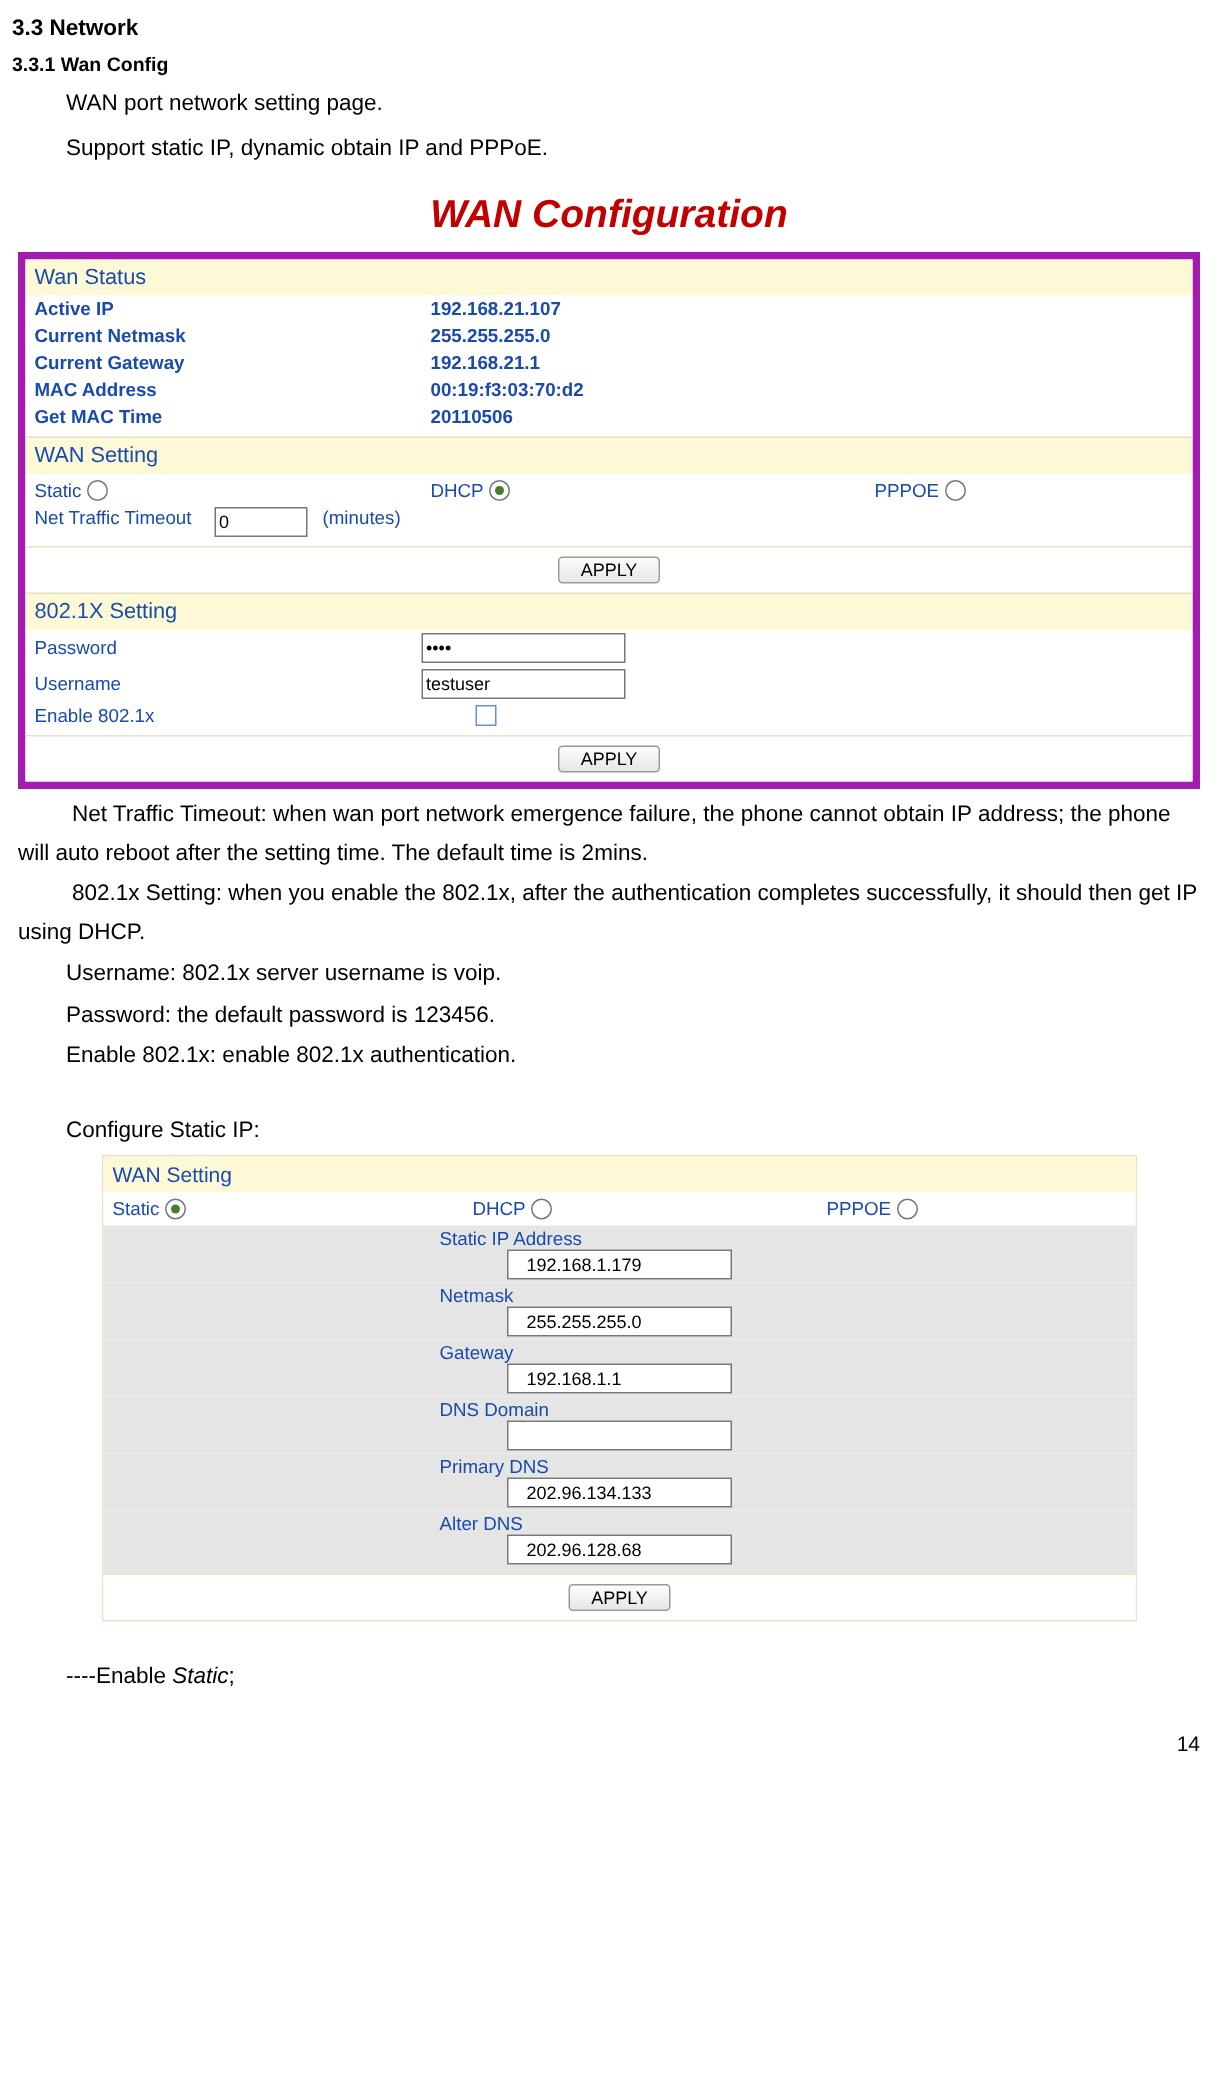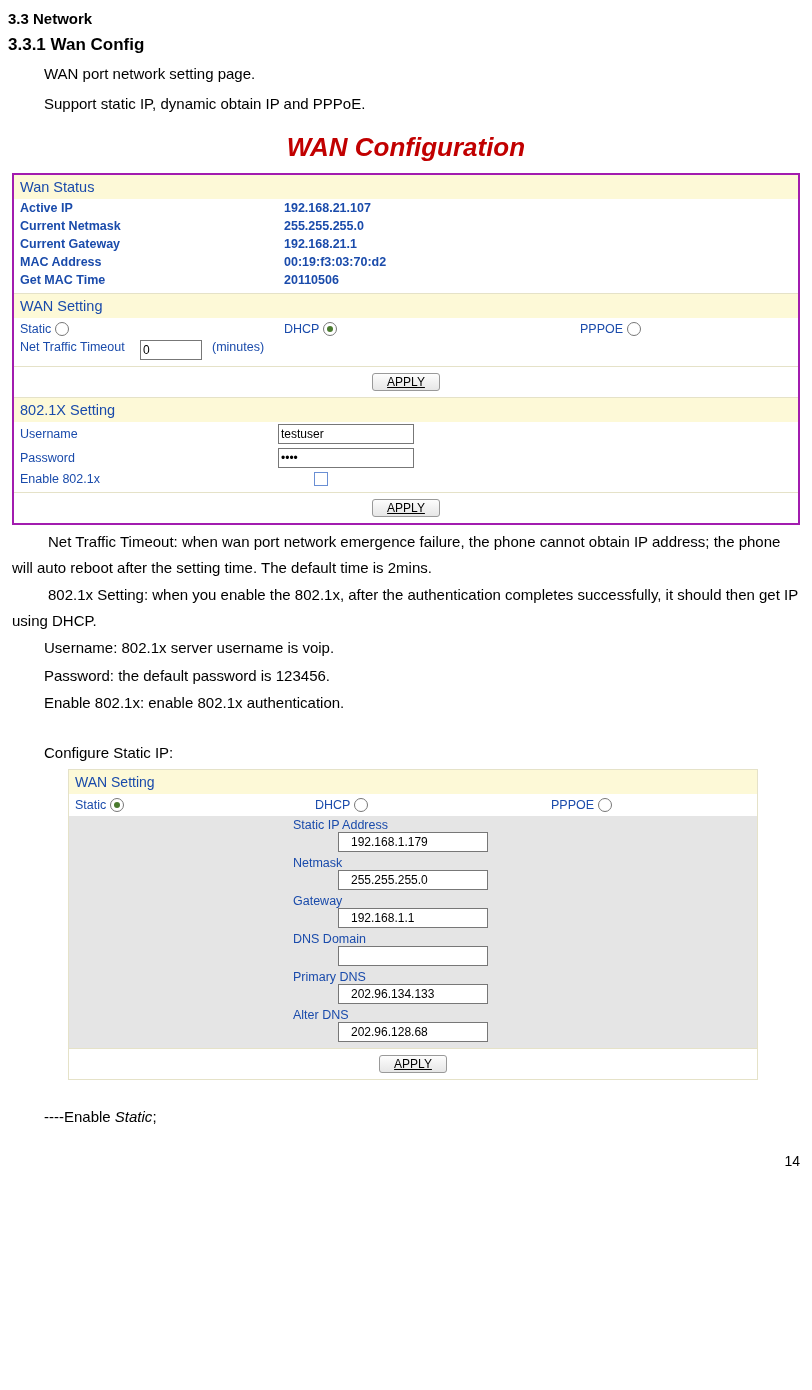--- a/index.html
+++ b/index.html
@@ -12,39 +12,39 @@
     width: 812px;
     box-sizing: border-box;
   }
   .heading-1 {
     font-weight: bold;
     font-size: 15px;
     margin-bottom: 8px;
   }
   .heading-2 {
     font-weight: bold;
-    font-size: 17px;
+    font-size: 13px;
     margin-bottom: 6px;
   }
   .para {
     margin-left: 36px;
     margin-bottom: 4px;
     line-height: 1.7;
   }
   .page-title {
     text-align: center;
     font-family: Arial, sans-serif;
     font-size: 26px;
     font-weight: bold;
     font-style: italic;
     color: #c10000;
     margin: 16px 0 10px 0;
   }
   .panel {
-    border: 2px solid #a21caf;
+    border: 5px solid #a21caf;
     margin: 0 4px 4px 4px;
     font-family: Arial, sans-serif;
     font-size: 12.5px;
   }
   .section-header {
     background: #fdf9d7;
     padding: 4px 6px;
     color: #1a4bab;
     font-size: 14.5px;
     border-top: 1px solid #e5e2c8;
@@ -128,21 +128,20 @@
     background: #fff;
     border-top: 1px solid #e5e2c8;
   }
   .apply-btn {
     font-size: 12px;
     padding: 1px 14px;
     border: 1px solid #999;
     background: linear-gradient(#fdfdfd, #e6e6e6);
     border-radius: 3px;
     cursor: pointer;
-    text-decoration: underline;
   }
   .form-row {
     display: flex;
     align-items: center;
     padding: 2px 6px;
     background: #fff;
   }
   .form-label {
     width: 258px;
     color: #1a4bab;
@@ -285,26 +284,26 @@
       <input class="timeout-input" value="0" style="">
       <span>(minutes)</span>
     </div>
   </div>
   <div class="apply-row">
     <button class="apply-btn">APPLY</button>
   </div>
 
   <div class="section-header">802.1X Setting</div>
   <div class="form-row">
+    <div class="form-label">Password</div>
+    <input class="text-input" type="text" value="••••" style="">
+  </div>
+  <div class="form-row">
     <div class="form-label">Username</div>
     <input class="text-input" value="testuser" style="">
-  </div>
-  <div class="form-row">
-    <div class="form-label">Password</div>
-    <input class="text-input" type="text" value="••••" style="">
   </div>
   <div class="form-row" style="padding-bottom:6px;gap:36px;">
     <div class="form-label">Enable 802.1x</div>
     <span class="checkbox"></span>
   </div>
   <div class="apply-row">
     <button class="apply-btn">APPLY</button>
   </div>
 </div>
 

